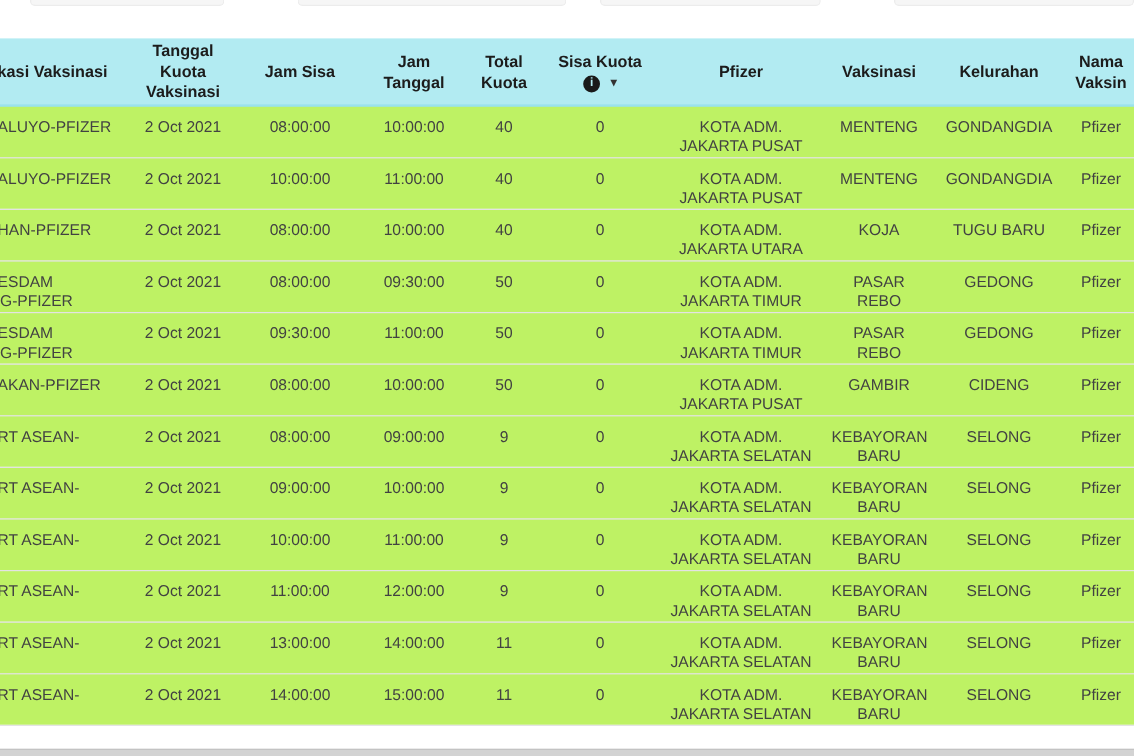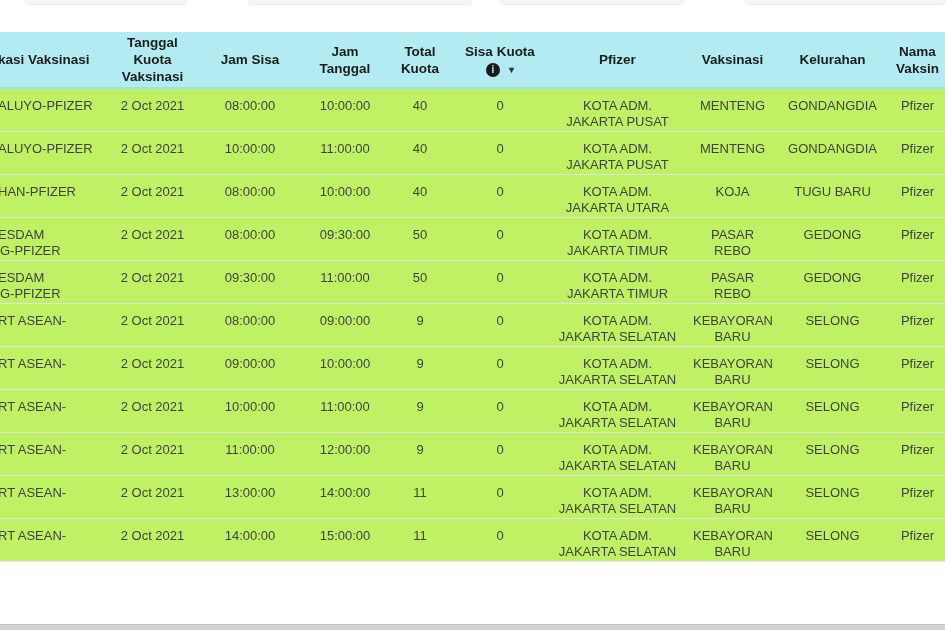--- a/index.html
+++ b/index.html
@@ -197,20 +197,33 @@
     <td>11:00:00</td>
     <td>50</td>
     <td>0</td>
     <td>KOTA ADM.
 JAKARTA TIMUR</td>
     <td>PASAR REBO</td>
     <td>GEDONG</td>
     <td>Pfizer</td>
   </tr>
         <tr>
+    <td class="col-lokasi">AKAN-PFIZER</td>
+    <td>2 Oct 2021</td>
+    <td>08:00:00</td>
+    <td>10:00:00</td>
+    <td>50</td>
+    <td>0</td>
+    <td>KOTA ADM.
+JAKARTA PUSAT</td>
+    <td>GAMBIR</td>
+    <td>CIDENG</td>
+    <td>Pfizer</td>
+  </tr>
+        <tr>
     <td class="col-lokasi">RT ASEAN-</td>
     <td>2 Oct 2021</td>
     <td>08:00:00</td>
     <td>09:00:00</td>
     <td>9</td>
     <td>0</td>
     <td>KOTA ADM.
 JAKARTA SELATAN</td>
     <td>KEBAYORAN
 BARU</td>

